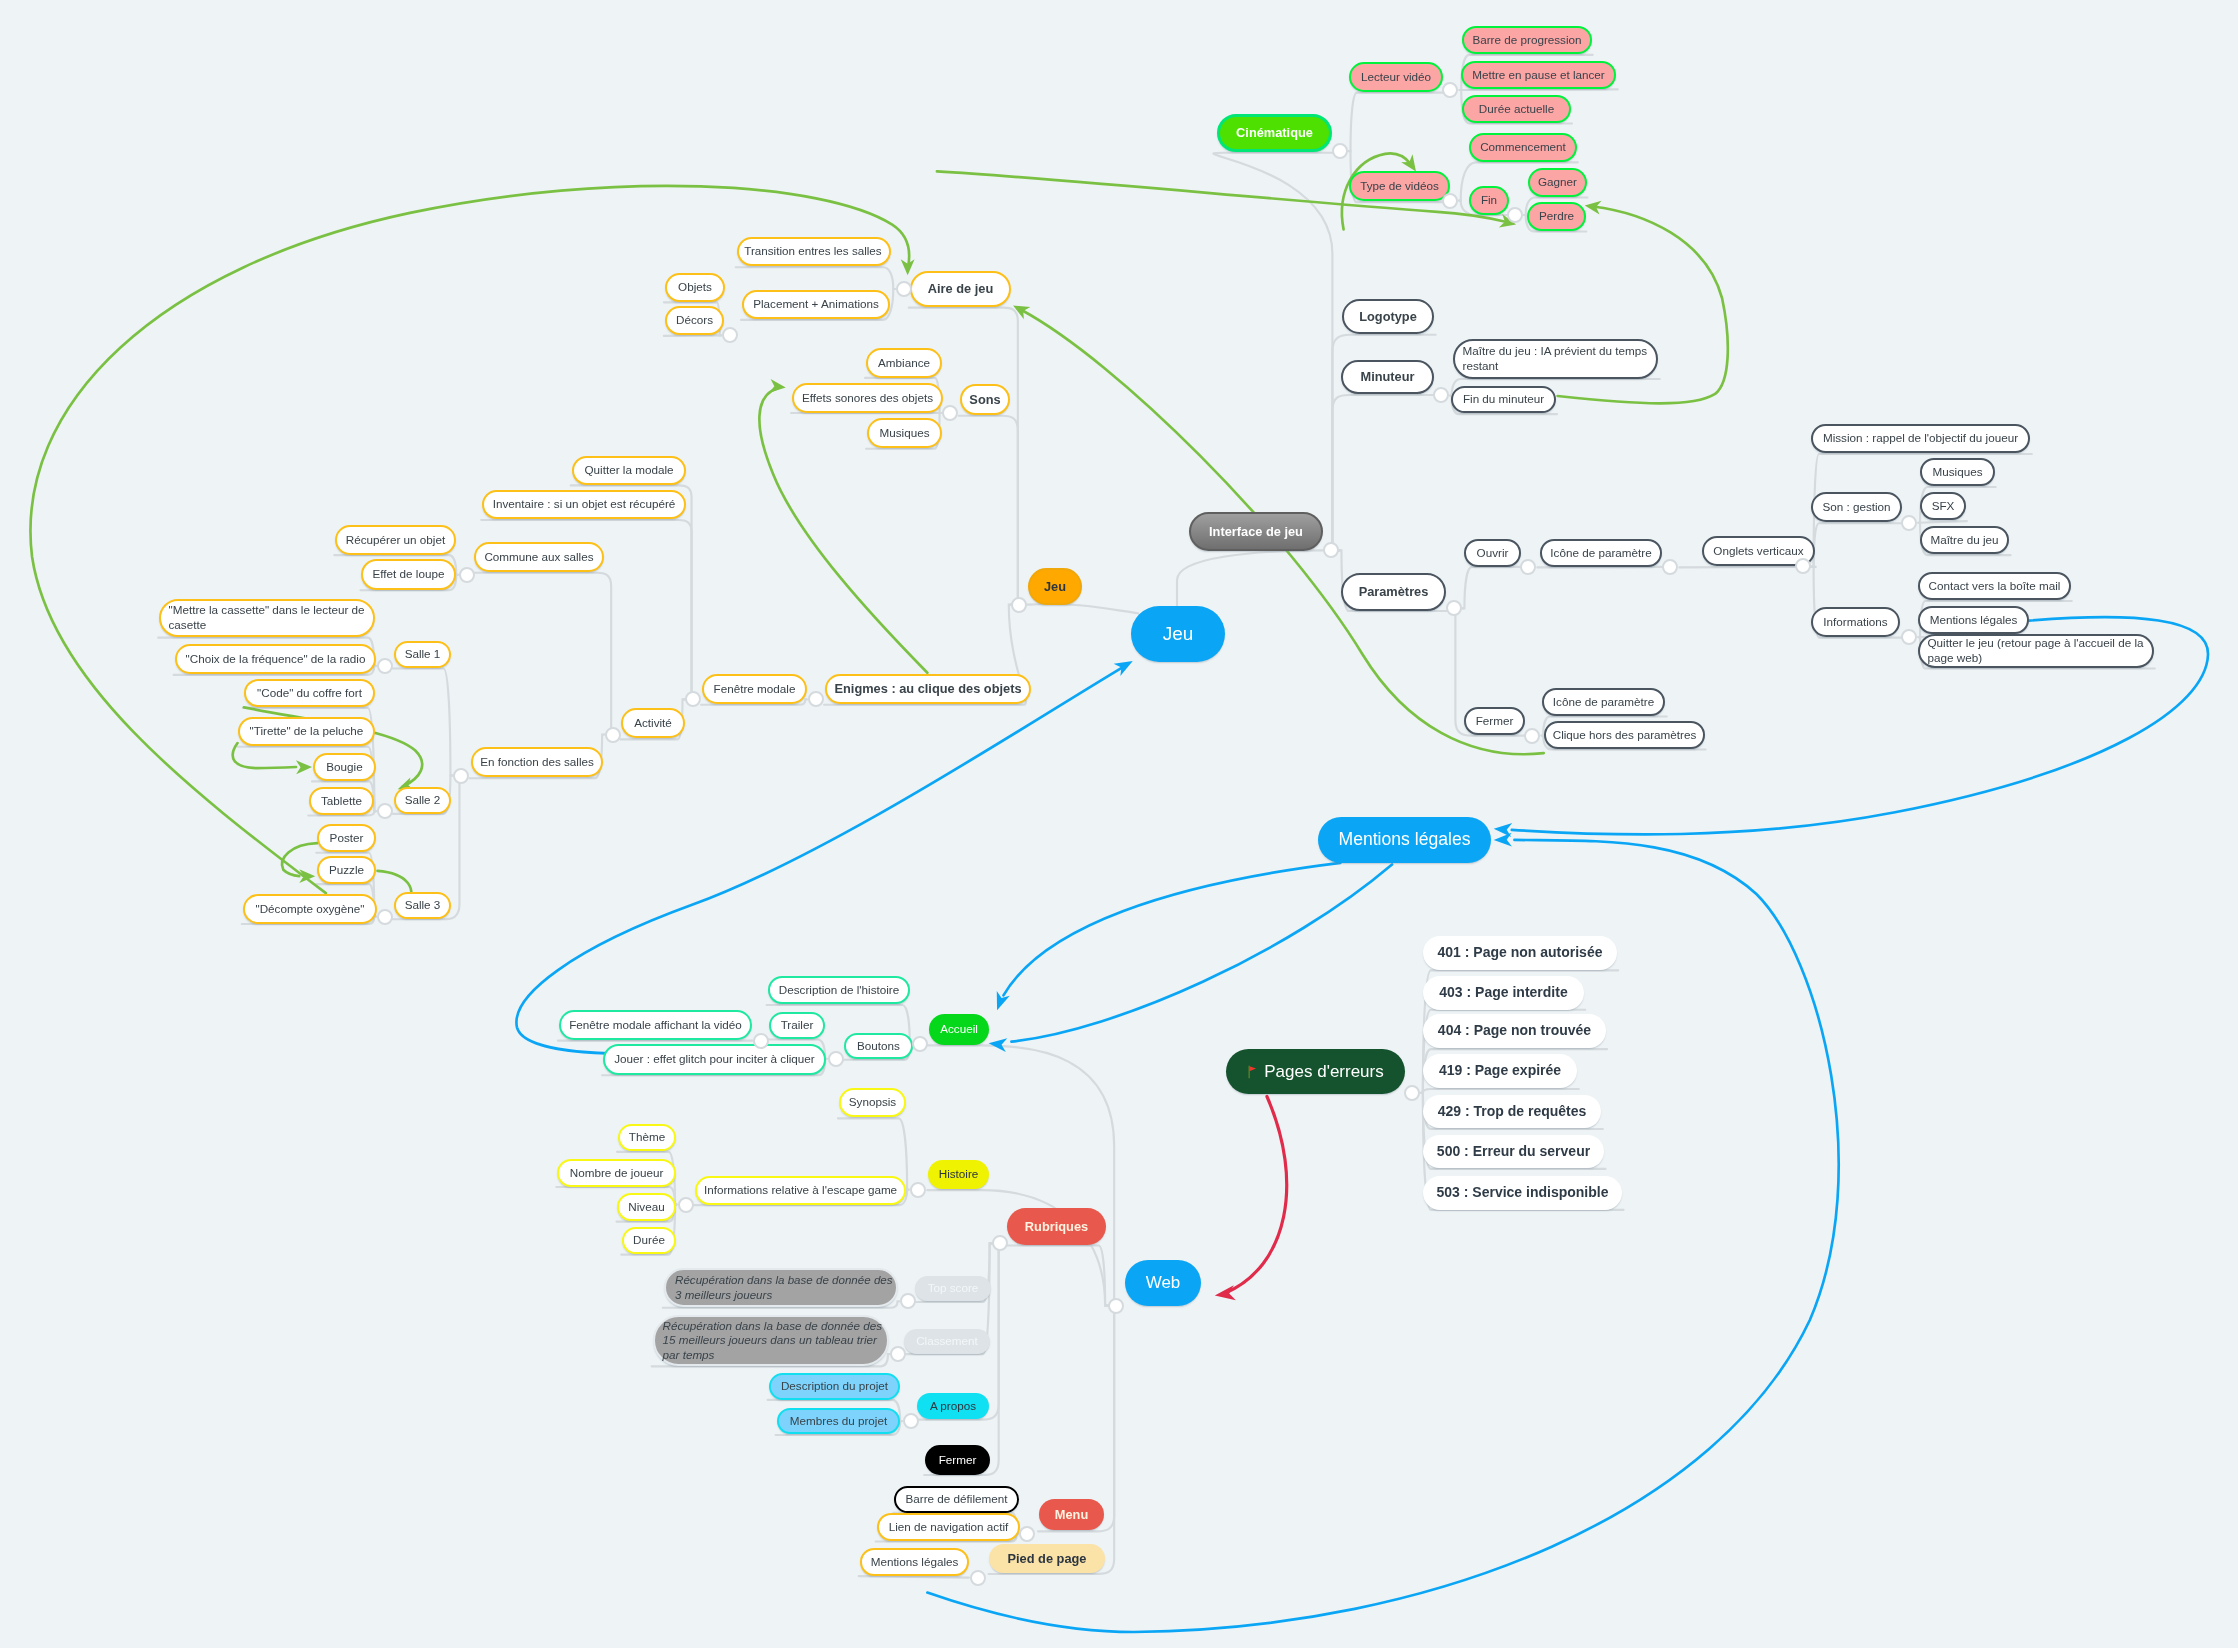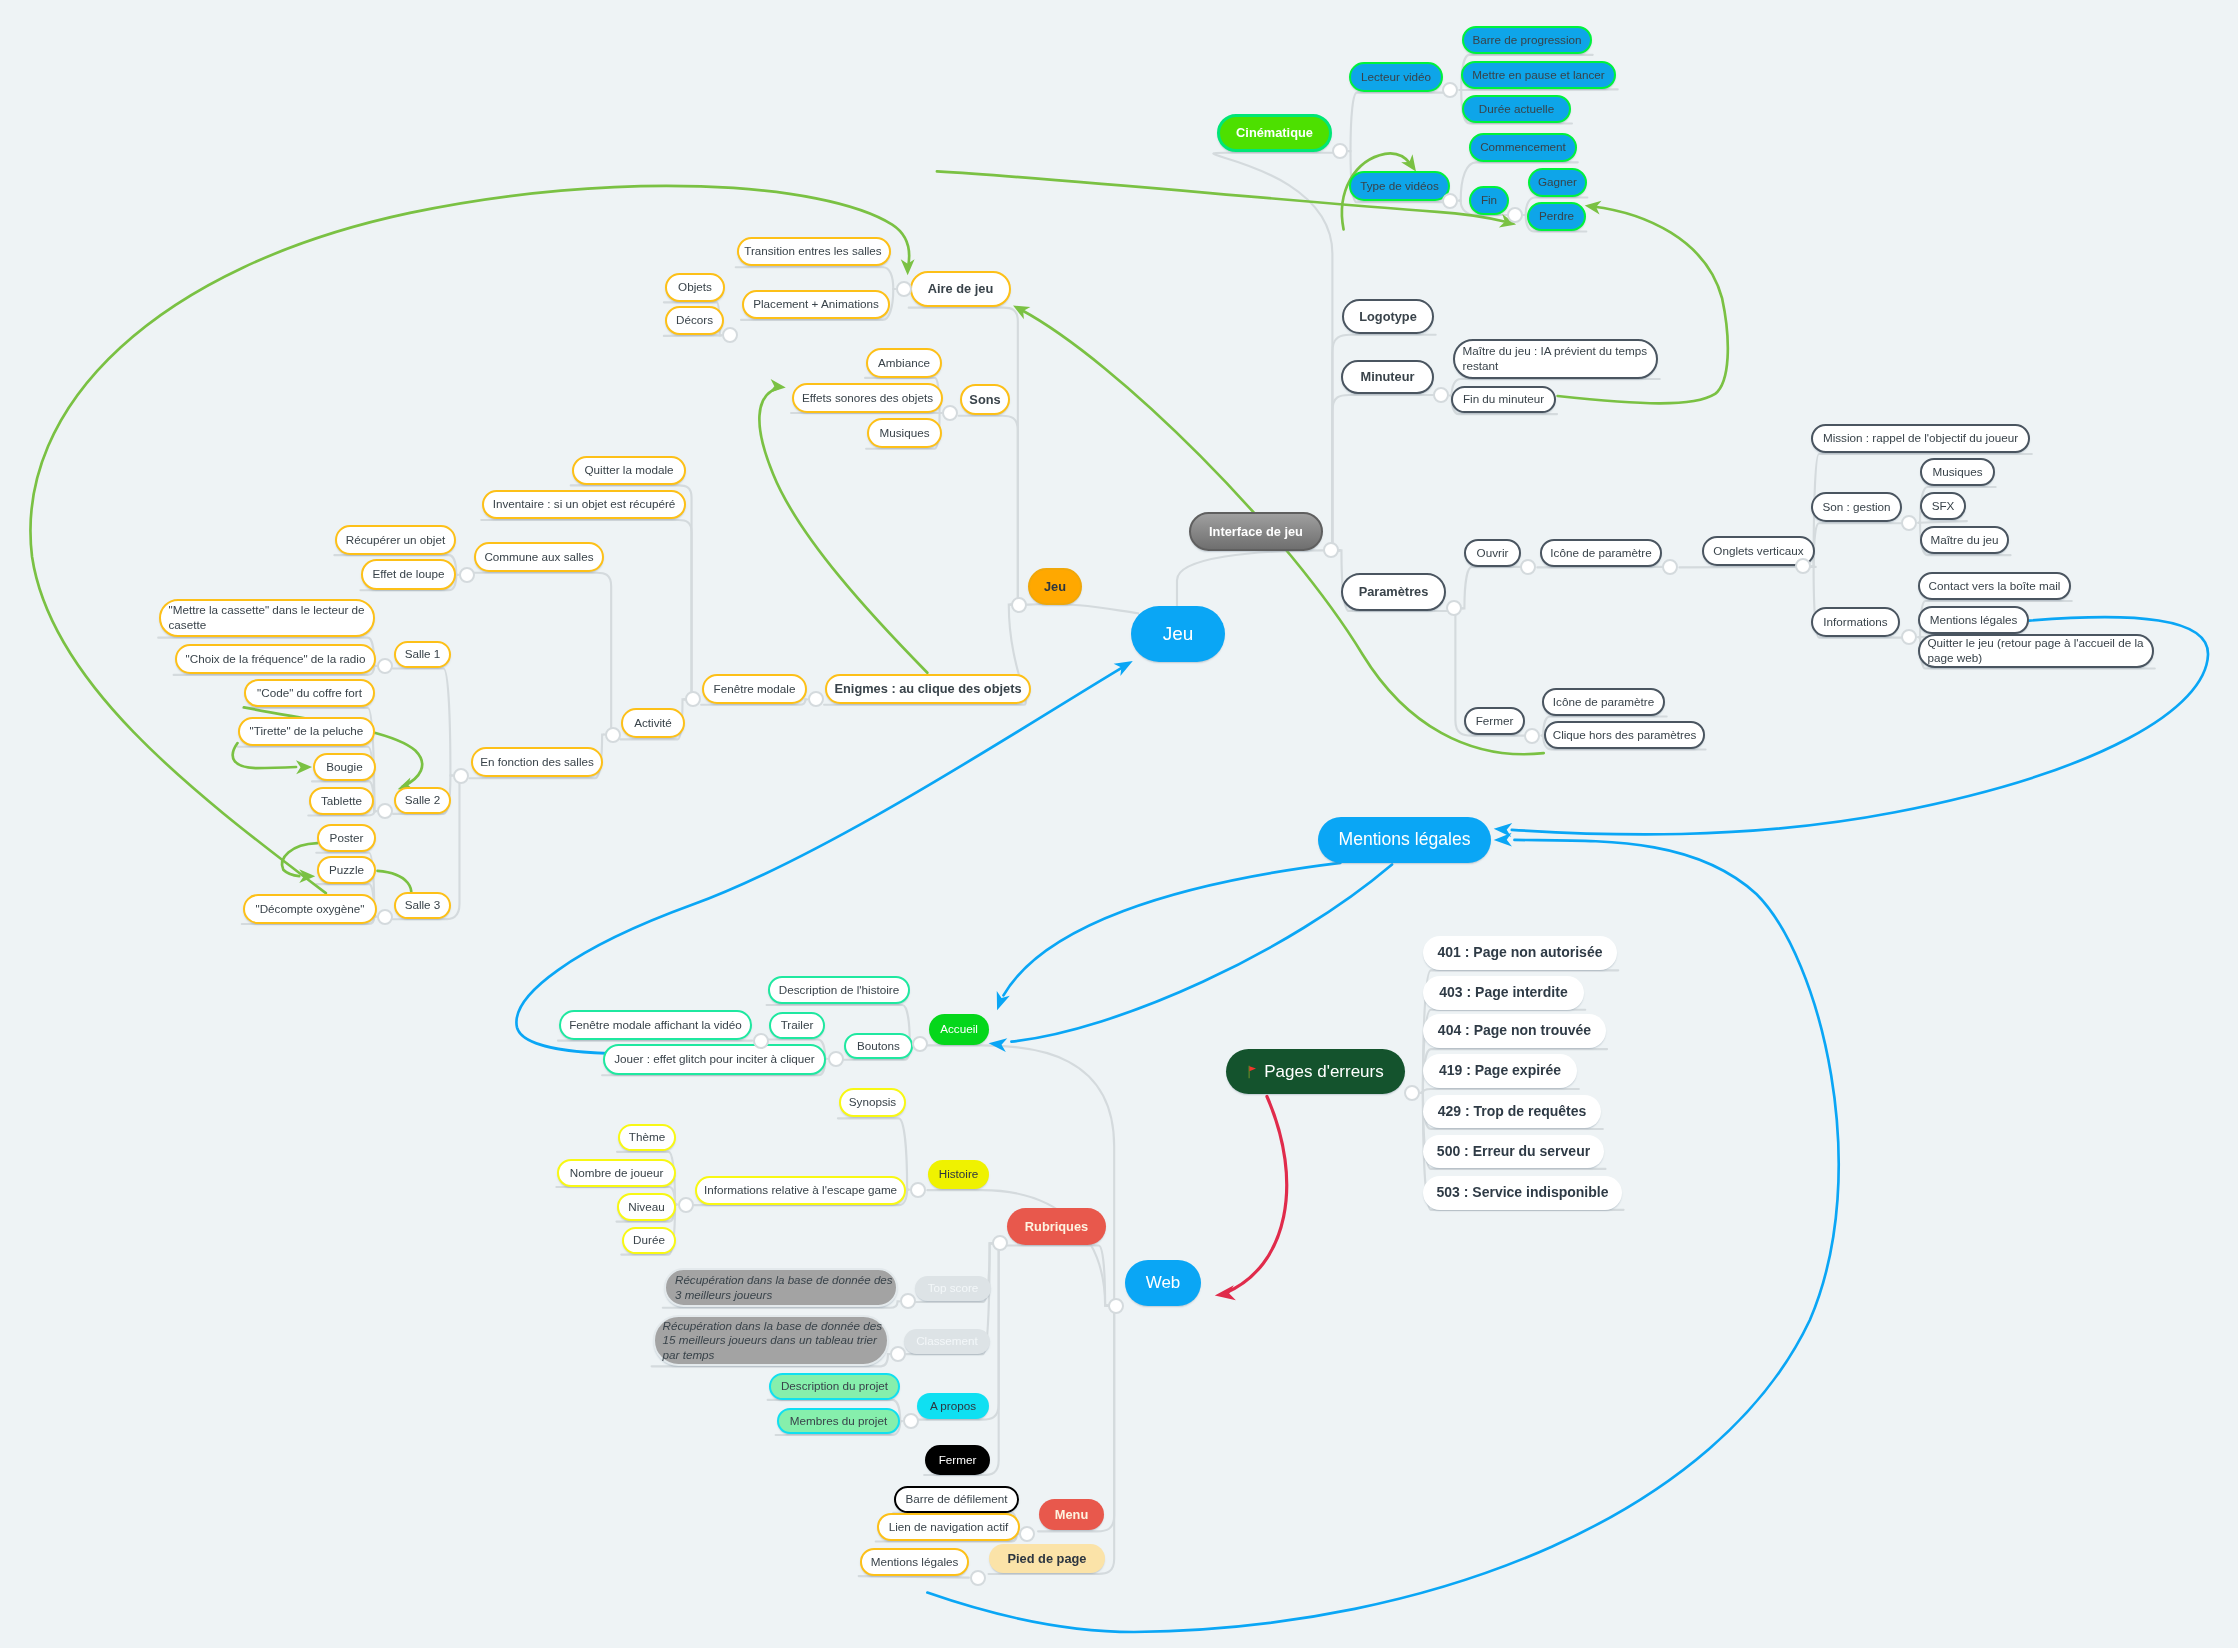--- a/index.html
+++ b/index.html
@@ -6,36 +6,36 @@
   html,body{margin:0;padding:0;}
   body{width:2239px;height:1649px;background:#eef3f5;overflow:hidden;
        font-family:"Liberation Sans",sans-serif;}
   #map{position:relative;width:2239px;height:1649px;}
   svg.layer{position:absolute;left:0;top:0;width:2239px;height:1649px;pointer-events:none;}
   .node{position:absolute;box-sizing:border-box;display:flex;align-items:center;
         justify-content:center;text-align:center;border-radius:532px;
         color:#39434a;line-height:1.25;padding:0 7.5px;white-space:nowrap;
         box-shadow:0 1.6px 1.6px -0.5px rgba(110,130,145,.35);}
   .p-green-fill{background:#4de000;border:3.2px solid #00e676;color:#fff;font-weight:bold;}
-  .p-green-out{background:#0ea5e9;border:2.7px solid #00f23c;}
+  .p-green-out{background:#fca5a5;border:2.7px solid #00f23c;}
   .p-green2-fill{background:#05d71b;border:none;color:#fff;}
   .p-green2-out{background:#fff;border:2.7px solid #1fe8a0;}
   .p-grey-out{background:#fff;border:2.7px solid #4a5560;}
   .p-dark-fill{background:linear-gradient(#9f9f9f,#6f6f6f);border:2.7px solid #5f5f5f;color:#fff;font-weight:bold;}
   .p-orange-fill{background:#ffa800;border:2.1px solid #f0a70a;color:#2d3640;font-weight:bold;}
   .p-orange-out{background:#fff;border:2.7px solid #fdc018;}
   .p-blue-fill{background:#0aa6f5;border:none;color:#fff;}
   .p-blue-fill2{background:#14532d;border:none;color:#fff;text-align:center;}
   .p-yellow-fill{background:#eff200;border:none;color:#2d3640;}
   .p-yellow-out{background:#fff;border:2.7px solid #f8f814;}
   .p-red-fill{background:#e8584c;border:none;color:#fdf3e0;font-weight:bold;}
   .p-greyed{background:#dde3e6;border:none;color:#f3f7f9;}
   .p-white-out{background:#a3a3a3;border:2.7px solid #e3e9ec;font-style:italic;}
   .p-cyan-fill{background:#0fe0f2;border:none;color:#2d3640;}
-  .p-cyan-out{background:#86efac;border:2.7px solid #11dff0;}
+  .p-cyan-out{background:#7dd3fc;border:2.7px solid #11dff0;}
   .p-black-fill{background:#000;border:none;color:#fff;}
   .p-black-out{background:#fff;border:2.7px solid #000;}
   .p-cream-fill{background:#fbe3a8;border:none;color:#2d3640;font-weight:bold;}
   .p-white-soft{background:#fff;border:none;color:#2f3b46;font-weight:bold;}
   .flag-icon{display:inline-flex;align-items:center;margin-right:6.4px;flex:0 0 auto;}
   .node.ml{white-space:nowrap;}
   .node.ml > span{display:block;width:100%;text-align:left;}
   .node.ml > span > div{white-space:nowrap;}
   .dot{position:absolute;box-sizing:border-box;width:16px;height:16px;border-radius:50%;
        background:#fff;border:2.1px solid #d4dadd;}

